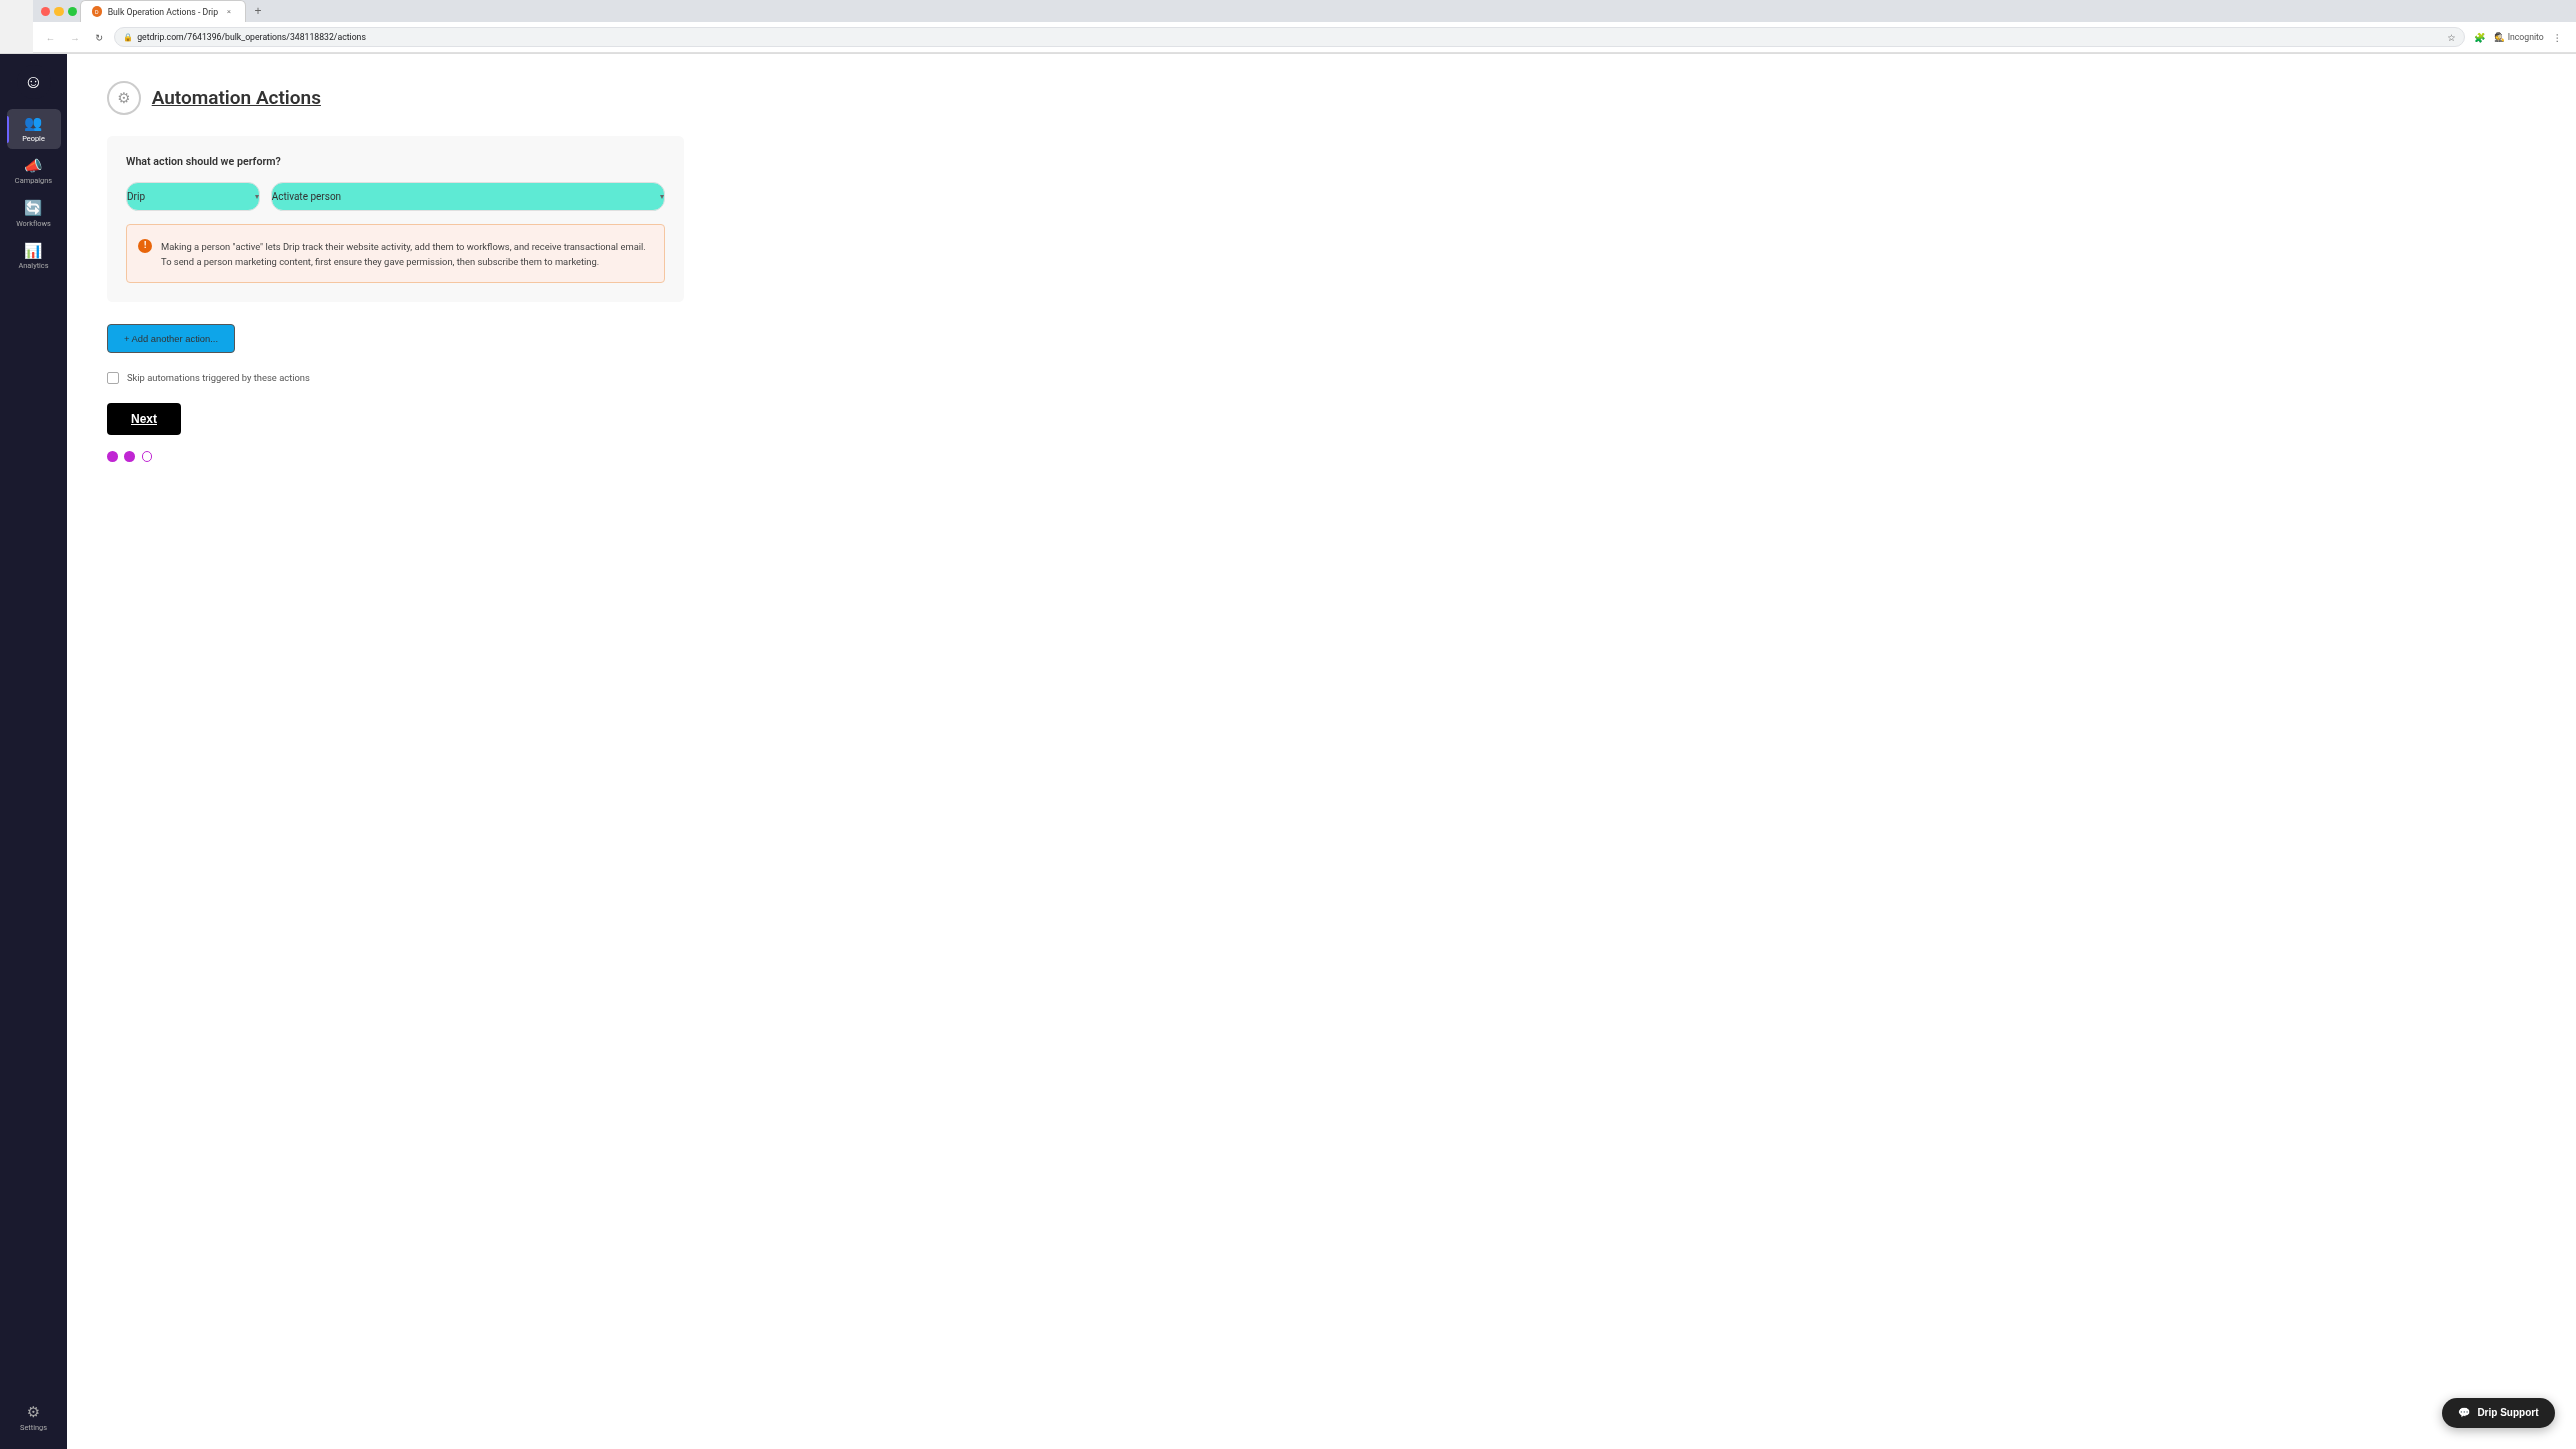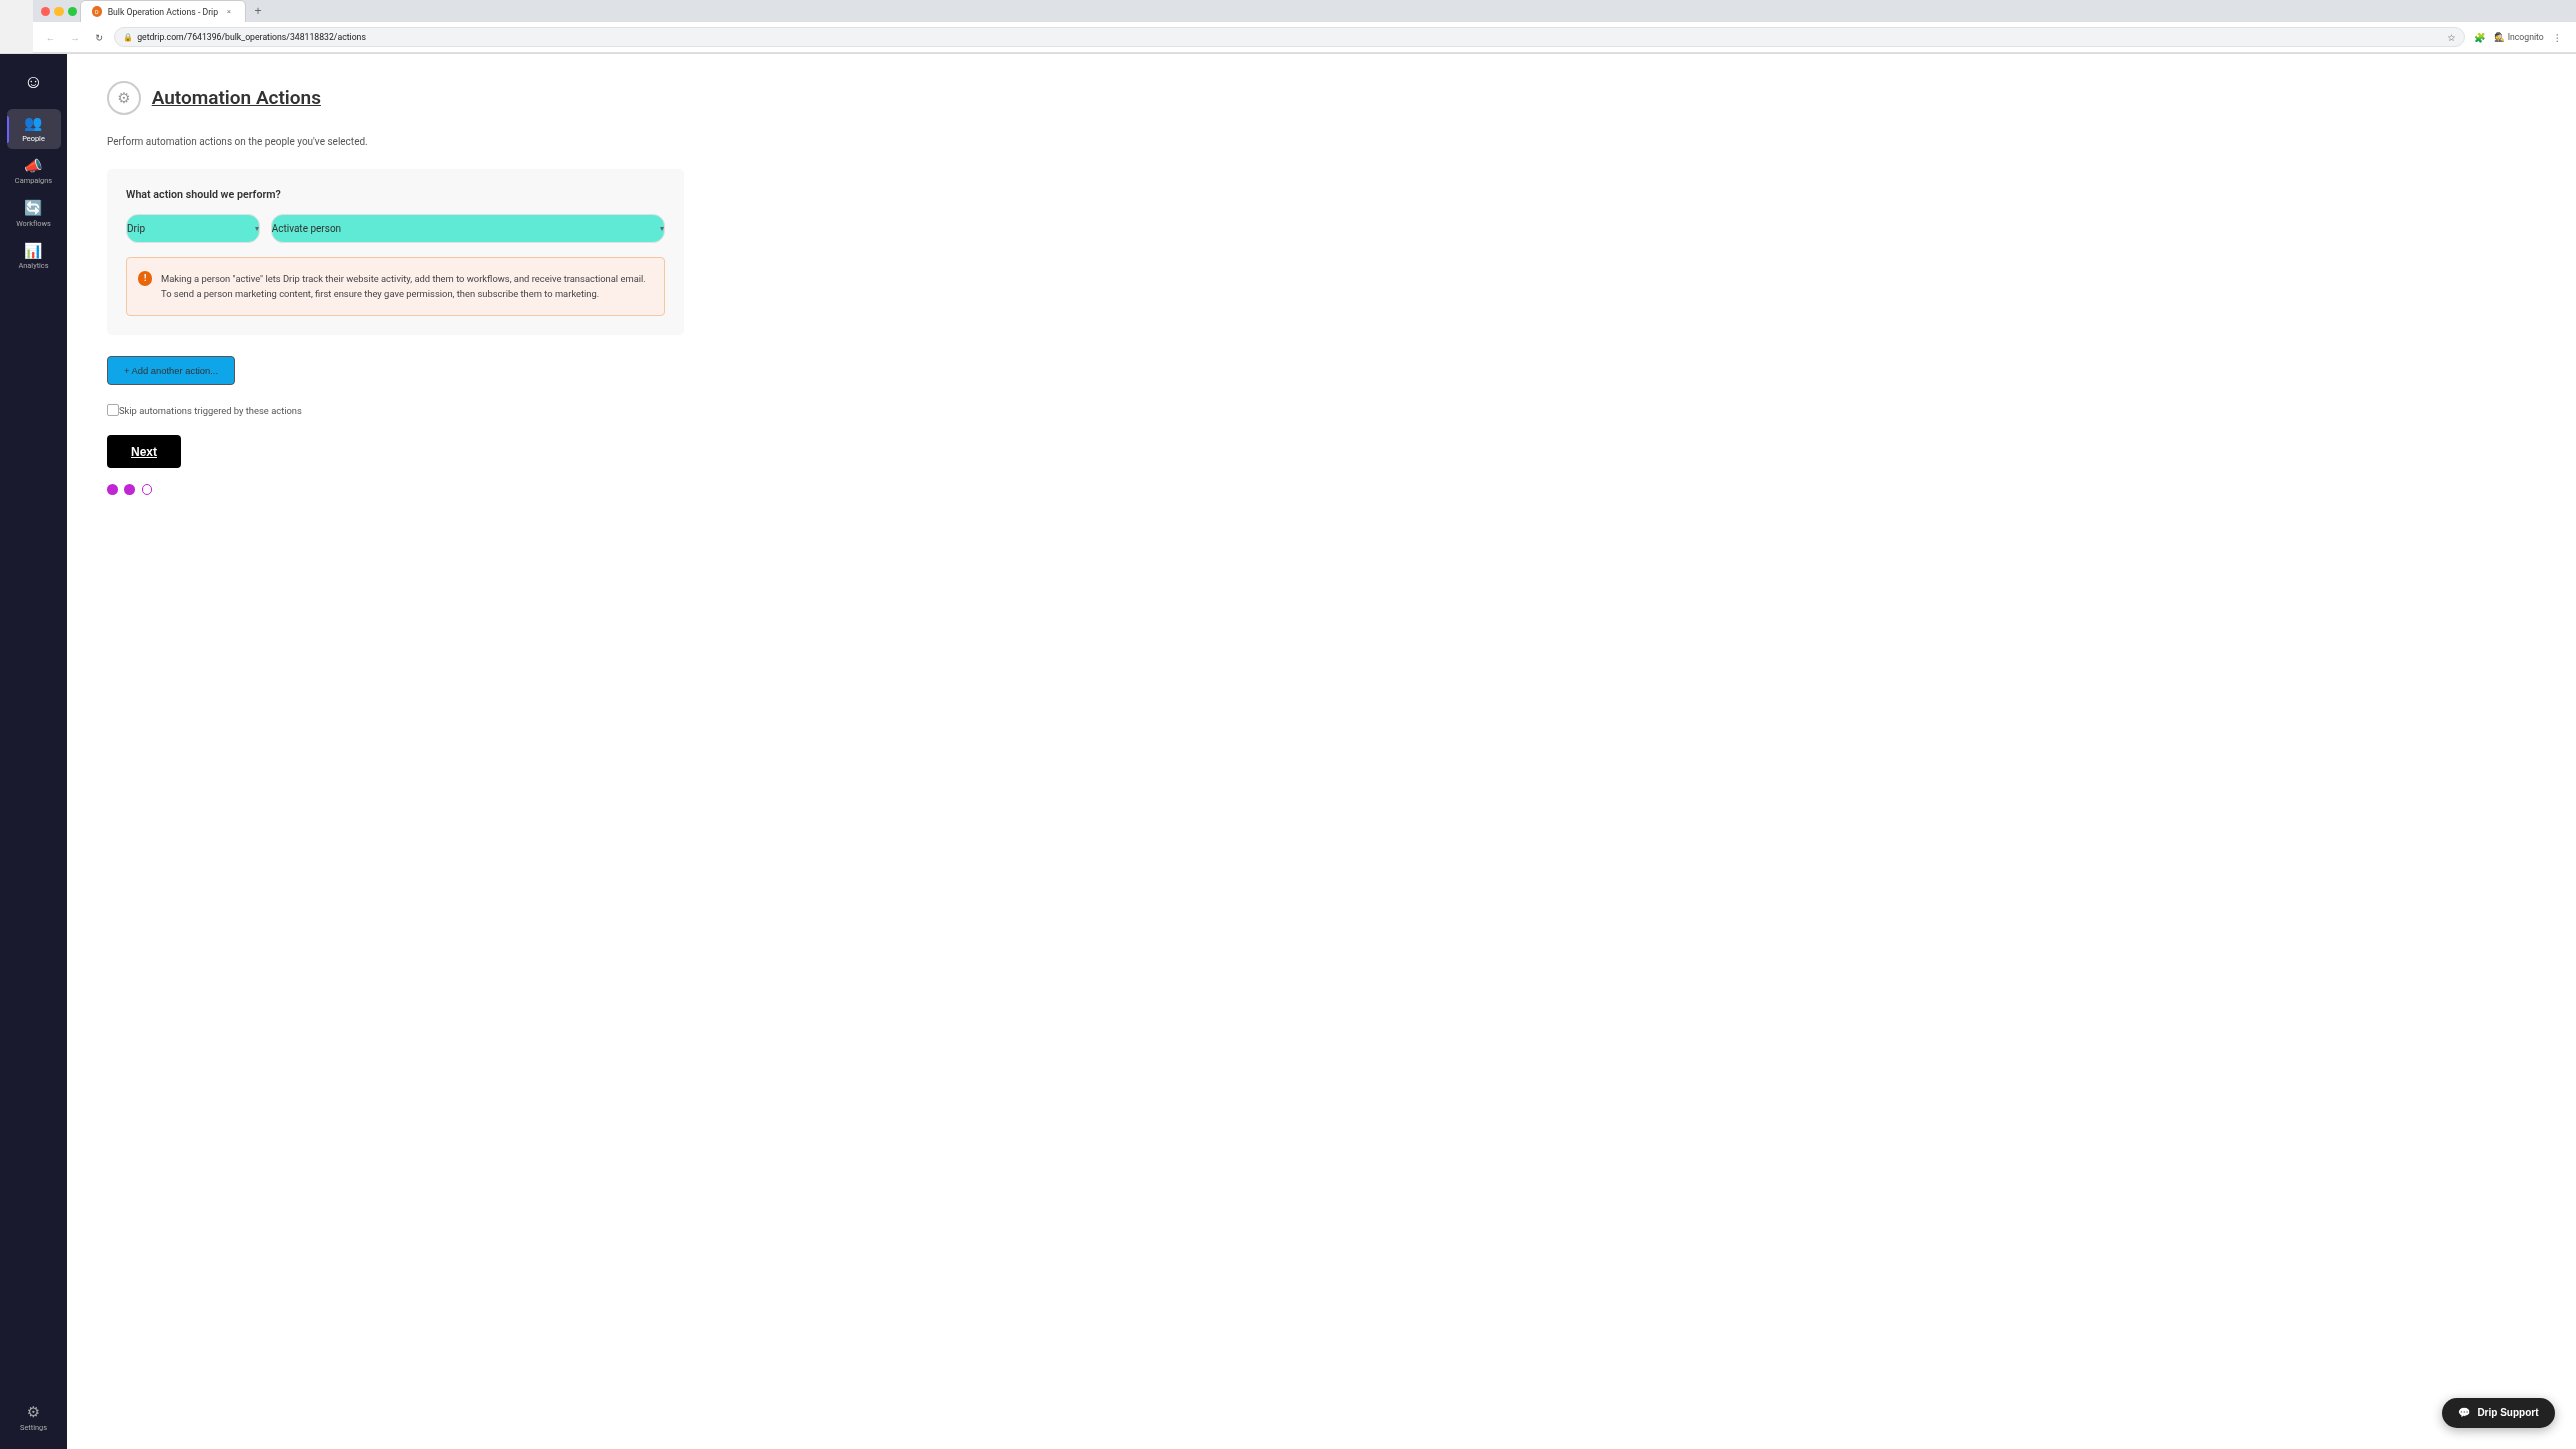--- a/index.html
+++ b/index.html
@@ -311,20 +311,21 @@
       color: #333;
       cursor: pointer;
       font-weight: 500;
       margin-bottom: 19px;
     }
 
     
     .checkbox-row {
       display: flex;
       align-items: center;
+      gap: 8px;
       margin-bottom: 19px;
     }
     .checkbox {
       width: 12px; height: 12px;
       border: 1.3px solid #aaa;
       border-radius: 2px;
       background: #fff;
       cursor: pointer;
       flex-shrink: 0;
     }
@@ -460,21 +461,20 @@
   <main class="main-content">
 
     
     <div class="page-header">
       <div class="page-icon">
         <span>⚙</span>
       </div>
       <h1 class="page-title">Automation Actions</h1>
     </div>
 
-    <p class="page-subtitle">Perform automation actions on the people you've selected.</p>
 
     
     <div class="action-card">
       <p class="action-question">What action should we perform?</p>
 
       <div class="dropdowns-row">
         <div class="dropdown dropdown-first">
           <span>Drip</span>
           <span class="dropdown-arrow">▾</span>
         </div>

